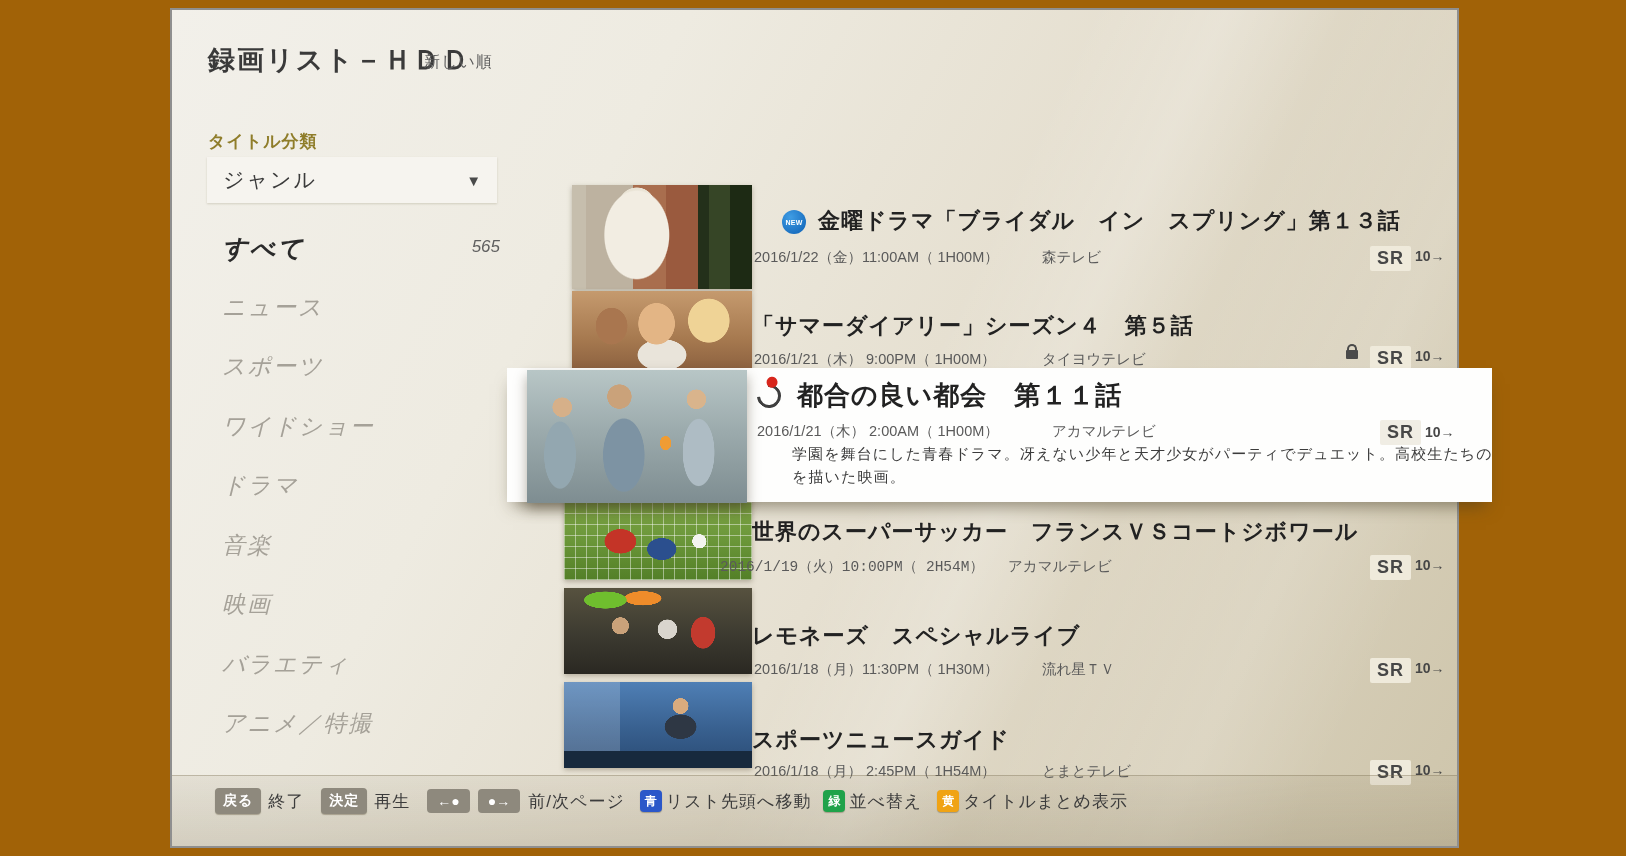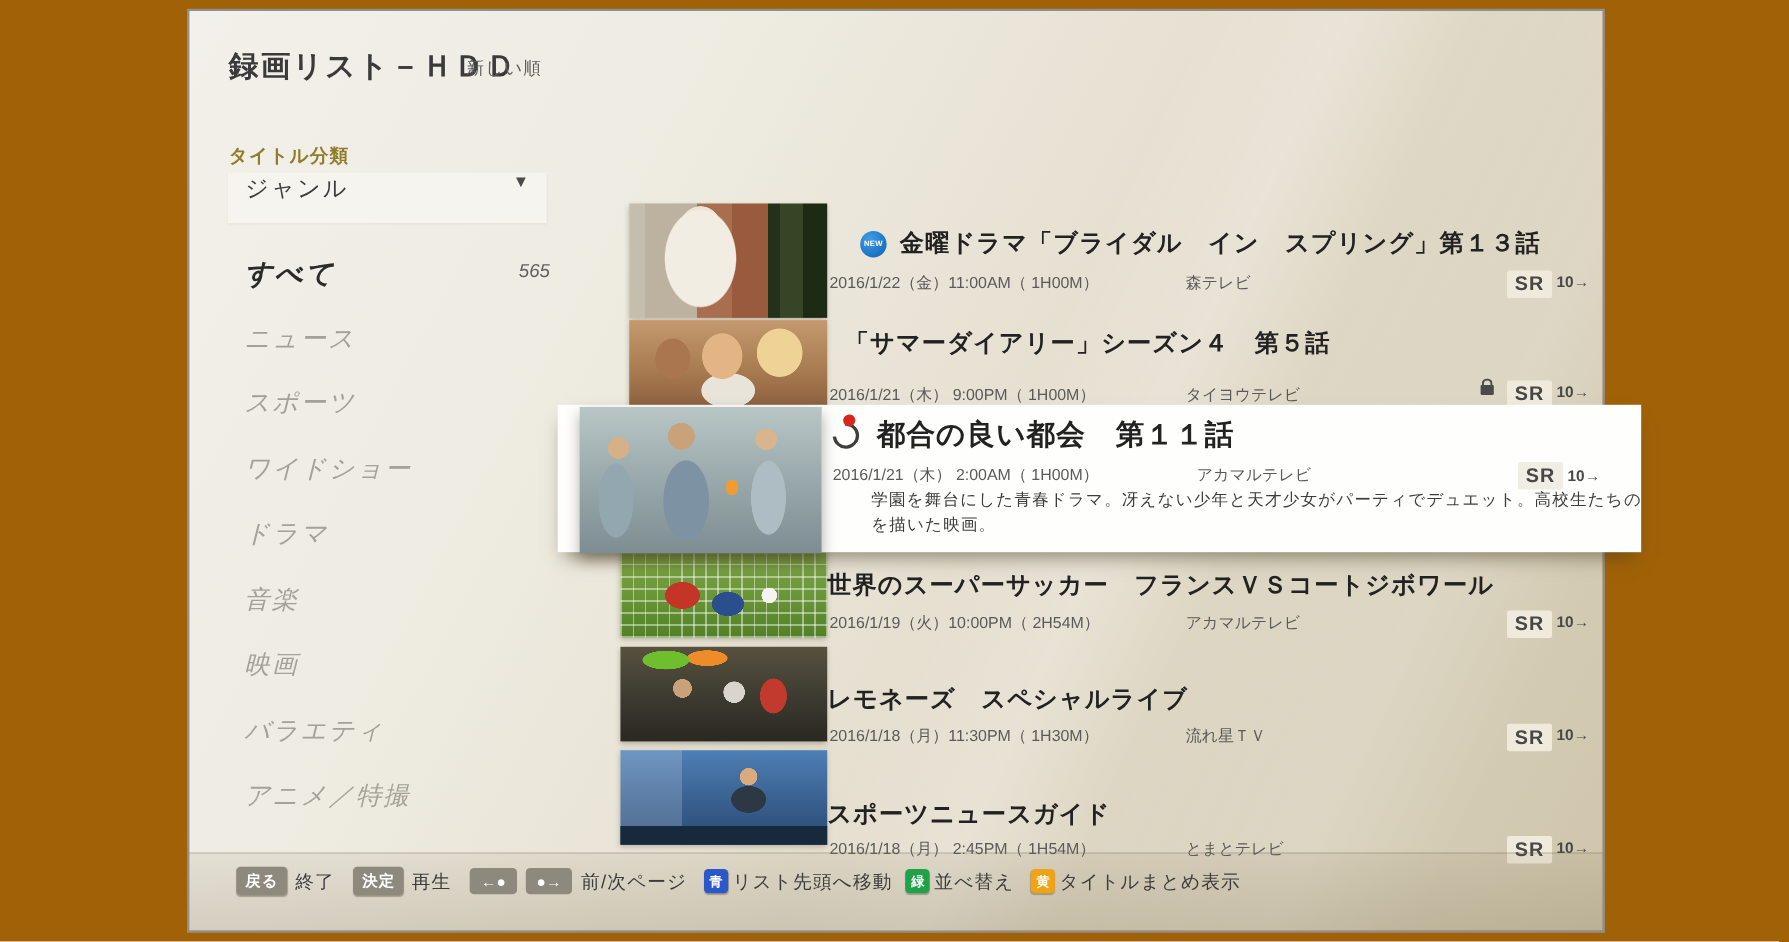--- a/index.html
+++ b/index.html
@@ -10,21 +10,21 @@
           border:2px solid #8f8f8f;
           background:linear-gradient(118deg,#f2f0ea 0%,#eeebe1 30%,#e6e0d1 55%,#d9d1bc 78%,#cec5ab 100%);}
   .screen::before{content:"";position:absolute;inset:0;pointer-events:none;
           background:linear-gradient(115deg,rgba(255,255,255,0) 55%,rgba(255,255,255,.22) 63%,rgba(255,255,255,0) 70%,rgba(255,255,255,.15) 82%,rgba(255,255,255,0) 90%);}
   
   .page-title{position:absolute;left:36px;top:32px;font-size:27px;font-weight:bold;color:#3a3a3a;letter-spacing:2px;}
   .sort-label{position:absolute;left:252px;top:42px;font-size:16px;color:#5c5c5c;letter-spacing:1px;}
   
   .cat-label{position:absolute;left:36px;top:120px;font-size:17px;font-weight:bold;color:#8f7d2a;letter-spacing:1px;}
   .dropdown{position:absolute;left:35px;top:147px;width:290px;height:46px;background:#f6f4ef;
-            display:flex;align-items:flex-start;justify-content:space-between;padding:0 16px;box-sizing:border-box;
+            display:flex;align-items:center;justify-content:space-between;padding:0 16px;box-sizing:border-box;
             box-shadow:0 1px 2px rgba(120,110,80,.25);}
   .dropdown .dd-value{font-size:21px;color:#3b3b3b;letter-spacing:2px;}
   .dropdown .dd-arrow{font-size:15px;color:#4a4a4a;}
   .side-list{position:absolute;left:50px;top:222px;width:278px;font-style:italic;}
   .side-item{height:59.5px;display:flex;align-items:flex-start;justify-content:space-between;
              font-size:23px;color:#a5a198;letter-spacing:2px;cursor:default;}
   .side-item.active{color:#2a2a2a;font-weight:bold;font-size:25px;}
   .side-item .cnt{font-size:17px;color:#5f5f5f;font-weight:normal;letter-spacing:0;padding-top:5px;}
   
   .thumb{position:absolute;box-shadow:0 2px 5px rgba(80,70,45,.35);}
@@ -53,21 +53,21 @@
       radial-gradient(14px 14px at 30% 44%,#caa27a 0 60%,rgba(0,0,0,0) 62%),
       linear-gradient(180deg,#57523f 0%,#3c3a30 55%,#2a2822 100%);}
   .th6{left:392px;top:672px;width:188px;height:86px;
     background:radial-gradient(12px 12px at 62% 28%,#d9ab7e 0 65%,rgba(0,0,0,0) 67%),
       radial-gradient(26px 20px at 62% 52%,#2e3744 0 60%,rgba(0,0,0,0) 62%),
       linear-gradient(0deg,#17293d 0 20%,rgba(0,0,0,0) 20%),
       linear-gradient(90deg,rgba(255,255,255,.18) 0 30%,rgba(0,0,0,0) 30%),
       linear-gradient(180deg,#4f7fb5 0%,#38608f 55%,#2a4a73 100%);}
   .item-title{position:absolute;font-size:22px;font-weight:bold;color:#222222;letter-spacing:1px;white-space:nowrap;}
   .item-meta{position:absolute;font-size:14.5px;color:#5a5a5a;white-space:nowrap;}
-  .channel{position:absolute;left:870px;top:0;font-size:14.5px;color:#5a5a5a;margin-left:36px;}
+  .channel{position:absolute;left:870px;top:0;font-size:14.5px;color:#5a5a5a;}
   .sr-badge{position:absolute;left:1198px;background:#efeadb;color:#474747;font-size:18px;font-weight:bold;
             padding:2px 7px;border-radius:2px;letter-spacing:1px;}
   .days-left{position:absolute;left:1243px;padding-top:2px;font-size:14px;font-weight:bold;color:#474747;}
   .lock{position:absolute;left:1174px;top:6px;width:12px;height:9px;background:#4a4a4a;border-radius:1px;}
   .lock::before{content:"";position:absolute;top:-6px;left:1px;width:6px;height:7px;
             border:2px solid #4a4a4a;border-bottom:none;border-radius:5px 5px 0 0;}
   .new-badge{position:absolute;left:610px;top:200px;width:24px;height:24px;border-radius:50%;
             background:radial-gradient(circle at 35% 30%,#3f9de4,#1a6fc0 75%);color:#ffffff;font-size:7px;font-weight:bold;
             display:flex;align-items:center;justify-content:center;letter-spacing:.3px;}
   
@@ -161,21 +161,21 @@
       <div class="item-meta" style="left:582px;top:238px;width:703px;">
         <span>2016/1/22（金）11:00AM（ 1H00M）</span>
         <span class="channel" style="left:288px;">森テレビ</span>
       </div>
       <div class="sr-badge" style="top:236px;">SR</div>
       <div class="days-left" style="top:236px;">10→</div>
     </div>
 
     <div>
       <div class="thumb th2"></div>
-      <div class="item-title" style="left:580px;top:287px;margin-left:16px;">「サマーダイアリー」シーズン４　第５話</div>
+      <div class="item-title" style="left:580px;top:301px;">「サマーダイアリー」シーズン４　第５話</div>
       <div class="item-meta" style="left:582px;top:340px;width:703px;">
         <span>2016/1/21（木） 9:00PM（ 1H00M）</span>
         <span class="channel" style="left:288px;">タイヨウテレビ</span>
       </div>
       <div style="position:absolute;left:0;top:334px;width:100%;height:24px;">
         <span class="lock"></span>
         <span class="sr-badge" style="top:2px;">SR</span>
         <span class="days-left" style="top:2px;">10→</span>
       </div>
     </div>
@@ -191,21 +191,21 @@
       </div>
       <div class="sr-badge hl-sr">SR</div>
       <div class="days-left hl-days">10→</div>
       <div class="desc desc1">学園を舞台にした青春ドラマ。冴えない少年と天才少女がパーティでデュエット。高校生たちの</div>
       <div class="desc desc2">を描いた映画。</div>
     </div>
 
     <div>
       <div class="thumb th4"></div>
       <div class="item-title" style="left:580px;top:507px;">世界のスーパーサッカー　フランスＶＳコートジボワール</div>
-      <div class="item-meta" style="left:582px;top:547px;width:623px;">
+      <div class="item-meta" style="left:548px;top:547px;width:623px;font-family:Liberation Mono, monospace;">
         <span>2016/1/19（火）10:00PM（ 2H54M）</span>
         <span class="channel" style="left:288px;">アカマルテレビ</span>
       </div>
       <div class="sr-badge" style="top:545px;">SR</div>
       <div class="days-left" style="top:545px;">10→</div>
     </div>
 
     <div>
       <div class="thumb th5"></div>
       <div class="item-title" style="left:580px;top:611px;">レモネーズ　スペシャルライブ</div>

